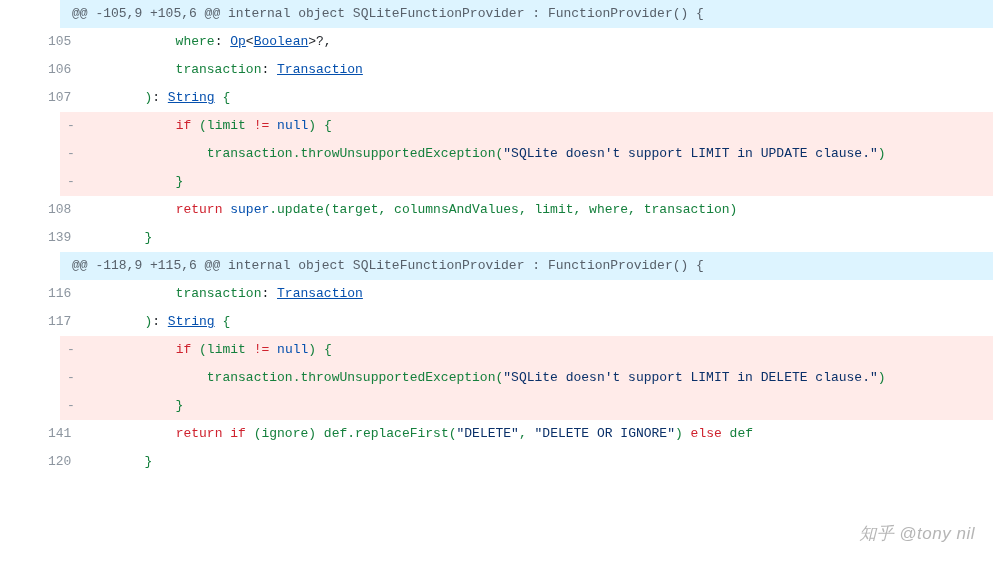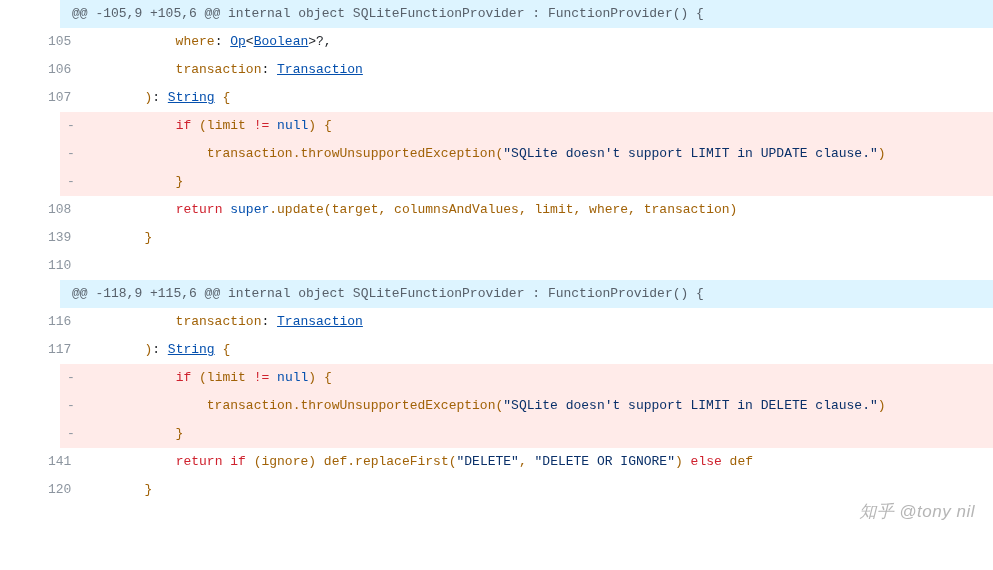--- a/index.html
+++ b/index.html
@@ -42,26 +42,26 @@
   .del .sign   { background: #ffebe9; }
   .del .code   { background: #ffebe9; }
   .ctx .gutter { background: #ffffff; }
   .ctx .code   { background: #ffffff; }
 
   .tok-keyword { color: #cf222e; }
   .tok-type    { color: #0550ae; text-decoration: underline; }
   .tok-string  { color: #0a3069; }
   .tok-literal { color: #0550ae; }
   .tok-punct   { color: #1f2328; }
-  .tok-default { color: #a16207; }
+  .tok-default { color: #15803d; }
 
   .watermark {
     position: fixed;
     right: 18px;
-    bottom: 44px;
+    bottom: 22px;
     font-family: -apple-system, BlinkMacSystemFont, "Segoe UI", sans-serif;
     font-size: 17px;
     color: rgba(120,120,120,0.55);
     font-style: italic;
     pointer-events: none;
     letter-spacing: 0.5px;
   }
 </style>
 </head>
 <body>
@@ -104,25 +104,20 @@
     <div class="diff-row ctx">
       <div class="gutter">108</div>
       <div class="sign"></div>
       <div class="code"><span class="tok-default">            </span><span class="tok-keyword">return</span><span class="tok-default"> </span><span class="tok-literal">super</span><span class="tok-default">.update(target, columnsAndValues, limit, where, transaction)</span></div>
     </div>
     <div class="diff-row ctx">
       <div class="gutter">139</div>
       <div class="sign"></div>
       <div class="code"><span class="tok-default">        }</span></div>
     </div>
-    <div class="diff-row ctx">
-      <div class="gutter">110</div>
-      <div class="sign"></div>
-      <div class="code"><span class="tok-default"></span></div>
-    </div>
     <div class="diff-row hunk">
       <div class="gutter"></div>
       <div class="code">@@ -118,9 +115,6 @@ internal object SQLiteFunctionProvider : FunctionProvider() {</div>
     </div>
     <div class="diff-row ctx">
       <div class="gutter">116</div>
       <div class="sign"></div>
       <div class="code"><span class="tok-default">            transaction</span><span class="tok-punct">: </span><span class="tok-type">Transaction</span></div>
     </div>
     <div class="diff-row ctx">

